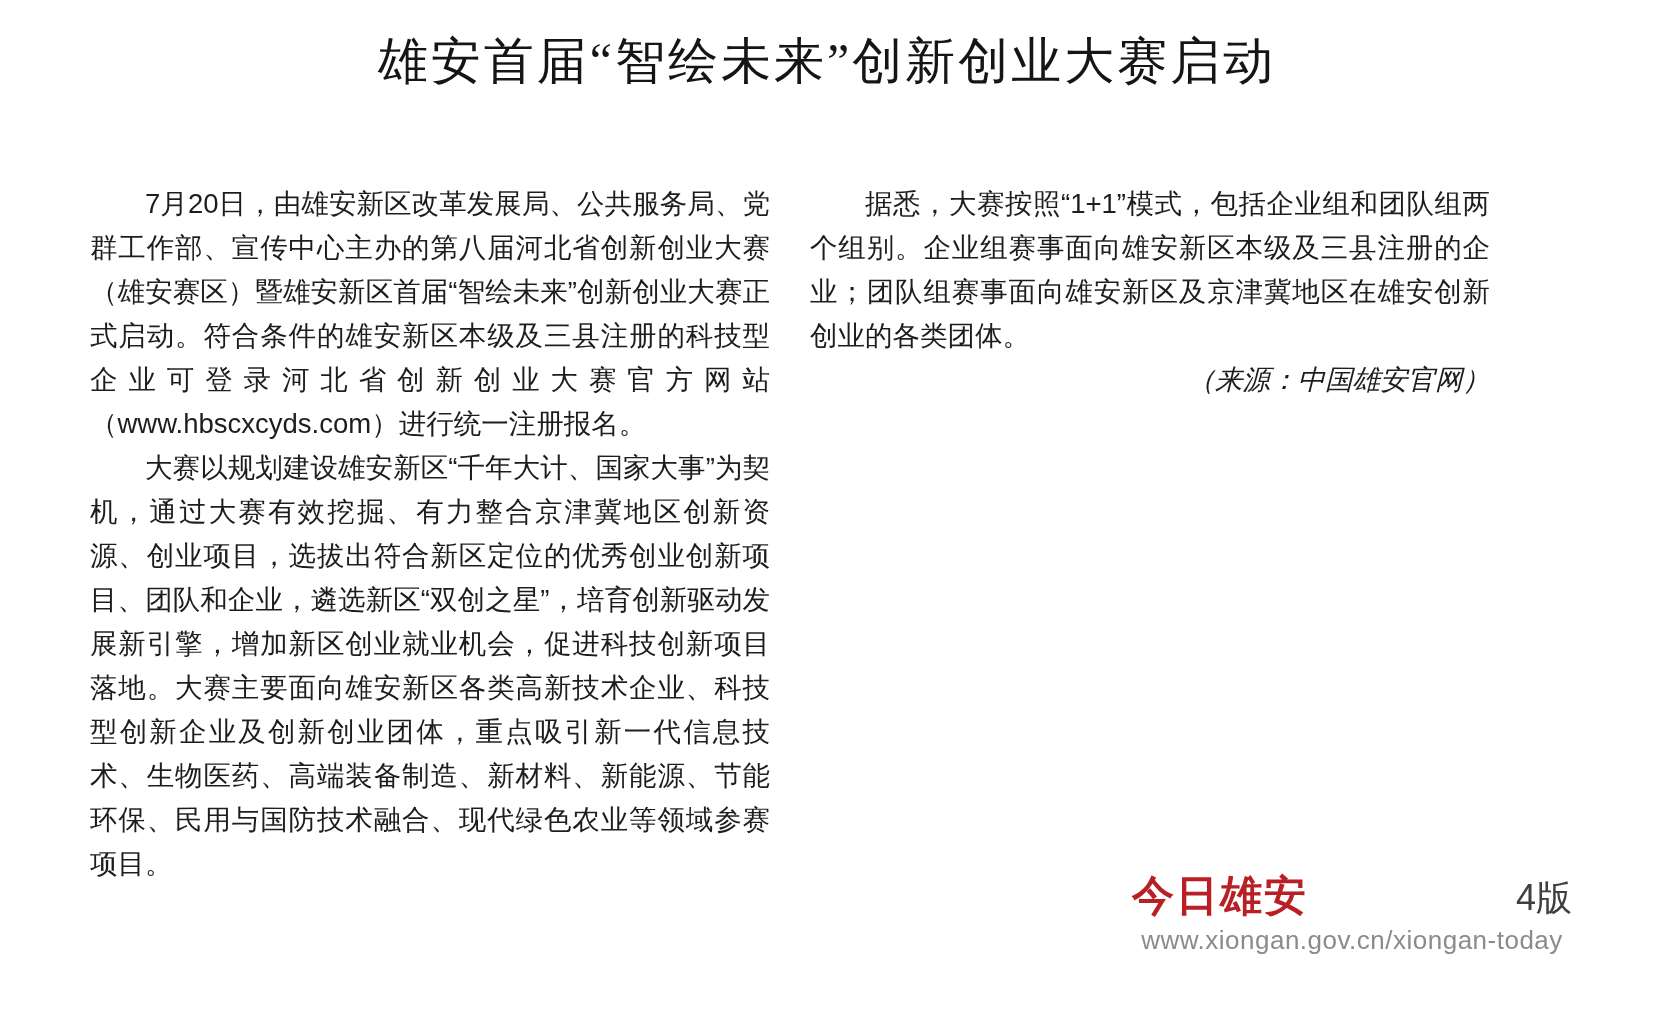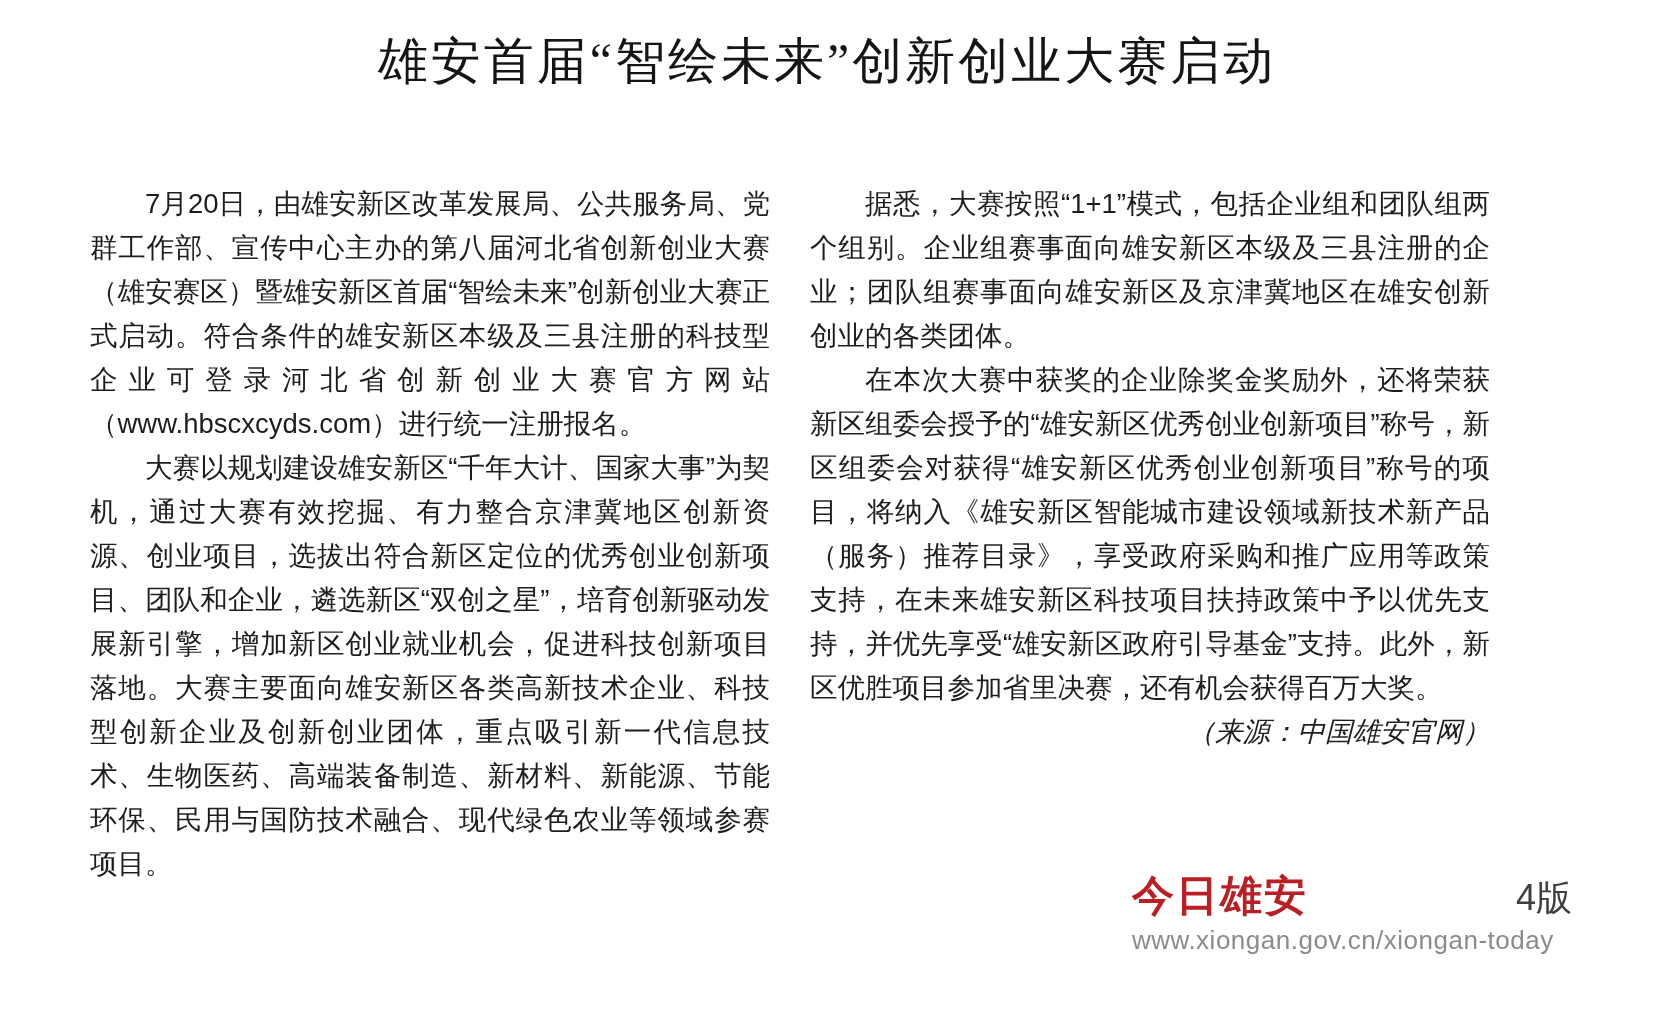--- a/index.html
+++ b/index.html
@@ -72,37 +72,36 @@
   }
   .footer-page {
     font-size: 36px;
     line-height: 48px;
     margin-top: 8px;
   }
   .footer-url {
     font-size: 26px;
     line-height: 32px;
     margin-top: 2px;
-    text-align: left;
+    text-align: center;
     letter-spacing: 0.5px;
   }
 </style>
 </head>
 <body>
 
 <h1 class="page-title">雄安首届“智绘未来”创新创业大赛启动</h1>
 
 <div class="columns">
   <div class="column" style="color: rgb(29, 29, 29);">
     <p class="para" style="color: rgb(29, 29, 29);">7月20日，由雄安新区改革发展局、公共服务局、党群工作部、宣传中心主办的第八届河北省创新创业大赛（雄安赛区）暨雄安新区首届“智绘未来”创新创业大赛正式启动。符合条件的雄安新区本级及三县注册的科技型企业可登录河北省创新创业大赛官方网站（www.hbscxcyds.com）进行统一注册报名。</p>
     <p class="para" style="color: rgb(29, 29, 29);">大赛以规划建设雄安新区“千年大计、国家大事”为契机，通过大赛有效挖掘、有力整合京津冀地区创新资源、创业项目，选拔出符合新区定位的优秀创业创新项目、团队和企业，遴选新区“双创之星”，培育创新驱动发展新引擎，增加新区创业就业机会，促进科技创新项目落地。大赛主要面向雄安新区各类高新技术企业、科技型创新企业及创新创业团体，重点吸引新一代信息技术、生物医药、高端装备制造、新材料、新能源、节能环保、民用与国防技术融合、现代绿色农业等领域参赛项目。</p>
   </div>
   <div class="column" style="color: rgb(29, 29, 29); margin-left: 8px;">
     <p class="para" style="color: rgb(29, 29, 29);">据悉，大赛按照“1+1”模式，包括企业组和团队组两个组别。企业组赛事面向雄安新区本级及三县注册的企业；团队组赛事面向雄安新区及京津冀地区在雄安创新创业的各类团体。</p>
-    <p class="para" style="color: rgb(29, 29, 29);">在本次大赛中获奖的企业除奖金奖励外，还将荣获新区组委会授予的“雄安新区优秀创业创新项目”称号，新区组委会对获得“雄安新区优秀创业创新项目”称号的项目，将纳入《雄安新区智能城市建设领域新技术新产品（服务）推荐目录》，享受政府采购和推广应用等政策支持，在未来雄安新区科技项目扶持政策中予以优先支持，并优先享受“雄安新区政府引导基金”支持。此外，新区优胜项目参加省里决赛，还有机会获得百万大奖。</p>
     <p class="para" style="color: rgb(29, 29, 29);">
       <span class="source">（来源：中国雄安官网）</span>
     </p>
   </div>
 </div>
 
 <div class="footer">
   <div class="footer-row">
     <span class="footer-logo" style="color: rgb(185, 32, 37);">今日雄安</span>
     <span class="footer-page" style="color: rgb(63, 63, 63);">4版</span>

